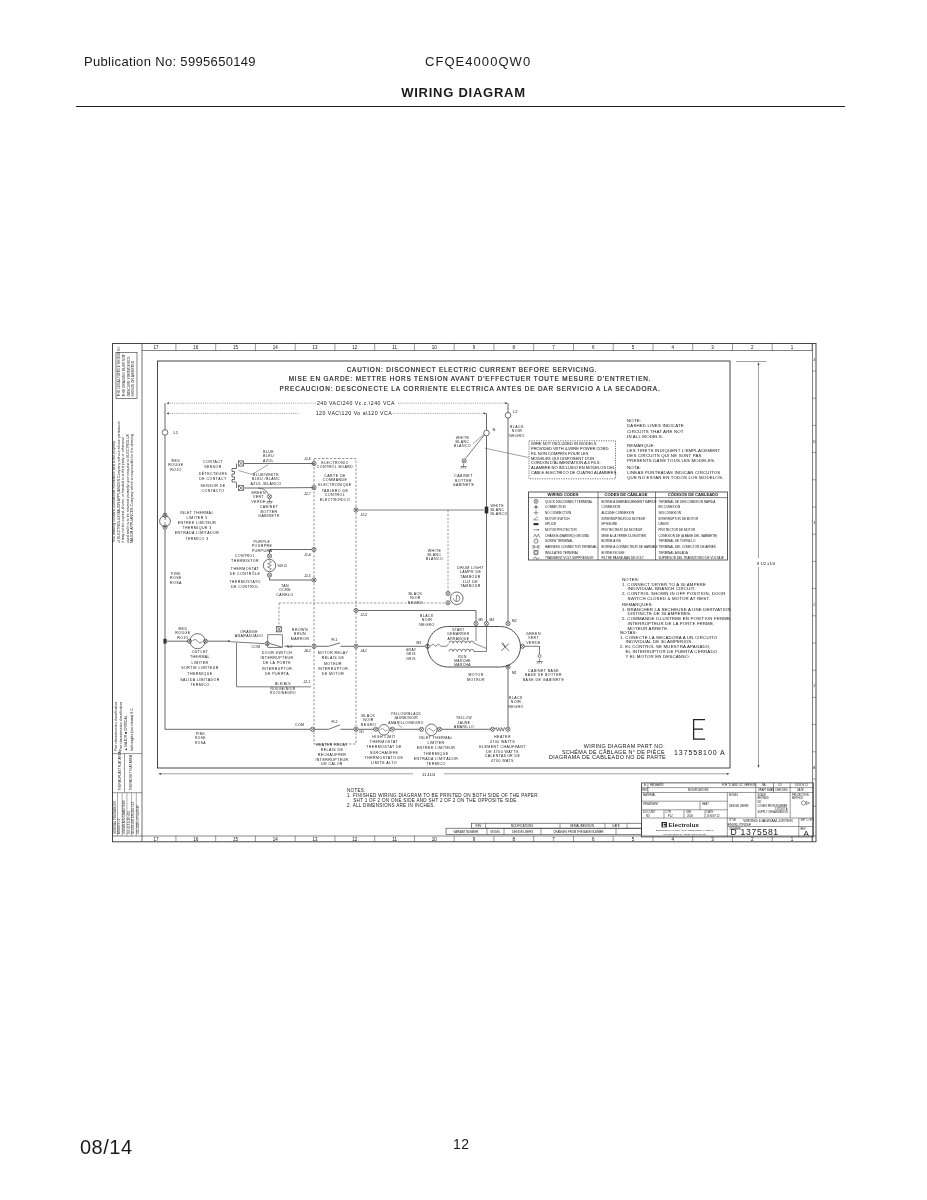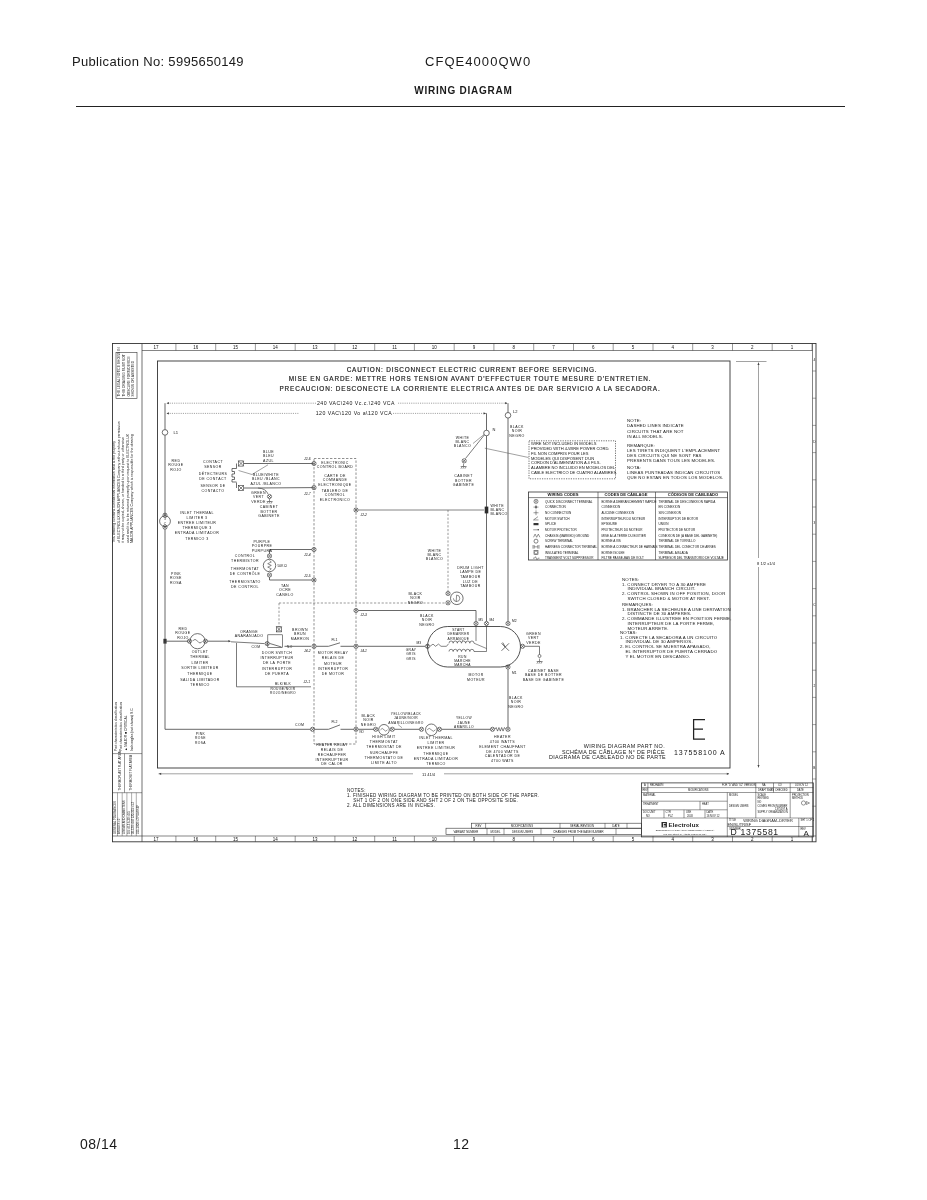--- a/index.html
+++ b/index.html
@@ -1,28 +1,28 @@
 <!DOCTYPE html>
 <html><head><meta charset="utf-8">
 <style>
 html,body{margin:0;padding:0;background:#fff;width:927px;height:1200px;overflow:hidden}
 body{font-family:"Liberation Sans", sans-serif;color:#1a1a1a;position:relative}
 .hdr{position:absolute;font-size:13px}
 </style></head>
 <body>
 
-<div class="hdr" style="left:72px;top:54px;letter-spacing:0.33px">Publication No: 5995650149</div>
+<div class="hdr" style="left:84px;top:54px;letter-spacing:0.33px">Publication No: 5995650149</div>
 
 <div class="hdr" style="left:425px;top:54px;letter-spacing:1.05px">CFQE4000QW0</div>
 
-<div class="hdr" style="left:0;top:85px;width:927px;text-align:center;font-size:10px"><b style="letter-spacing:0.75px">WIRING DIAGRAM</b></div>
+<div class="hdr" style="left:0;top:85px;width:927px;text-align:center;font-size:13px"><b style="letter-spacing:0.75px">WIRING DIAGRAM</b></div>
 
 <div style="position:absolute;left:76px;top:105.5px;width:769px;height:1.7px;background:#222"></div>
 
-<div class="hdr" style="left:80px;top:1136px;font-size:14px;letter-spacing:0.5px">08/14</div>
+<div class="hdr" style="left:80px;top:1136px;font-size:20px;letter-spacing:0.5px">08/14</div>
 
 <div class="hdr" style="left:453px;top:1136px;font-size:14px;letter-spacing:0.5px">12</div>
 
 <div style="position:absolute;left:0;top:0"><svg width="927" height="1200" viewBox="0 0 927 1200" font-family="Liberation Sans, sans-serif">
 <rect x="112.5" y="343.5" width="703.5" height="498.29999999999995" stroke="#333" stroke-width="0.9" fill="none"></rect>
 
 <line x1="142.0" y1="350.5" x2="812.5" y2="350.5" stroke="#333" stroke-width="0.6"></line>
 <line x1="112.5" y1="836.0" x2="816.0" y2="836.0" stroke="#333" stroke-width="0.6"></line>
 <line x1="142.0" y1="343.5" x2="142.0" y2="841.8" stroke="#333" stroke-width="0.7"></line>
 <line x1="812.5" y1="343.5" x2="812.5" y2="841.8" stroke="#333" stroke-width="0.6"></line>

